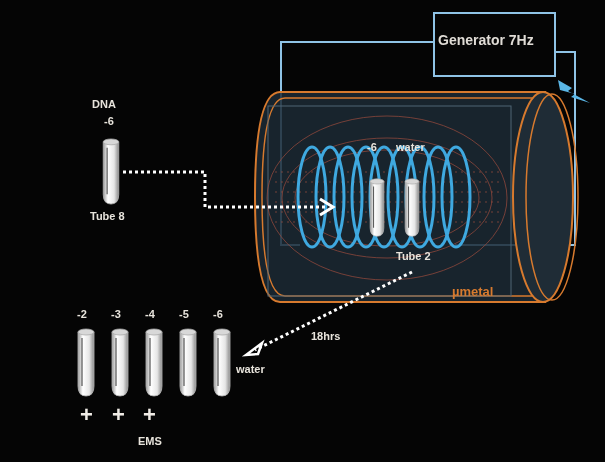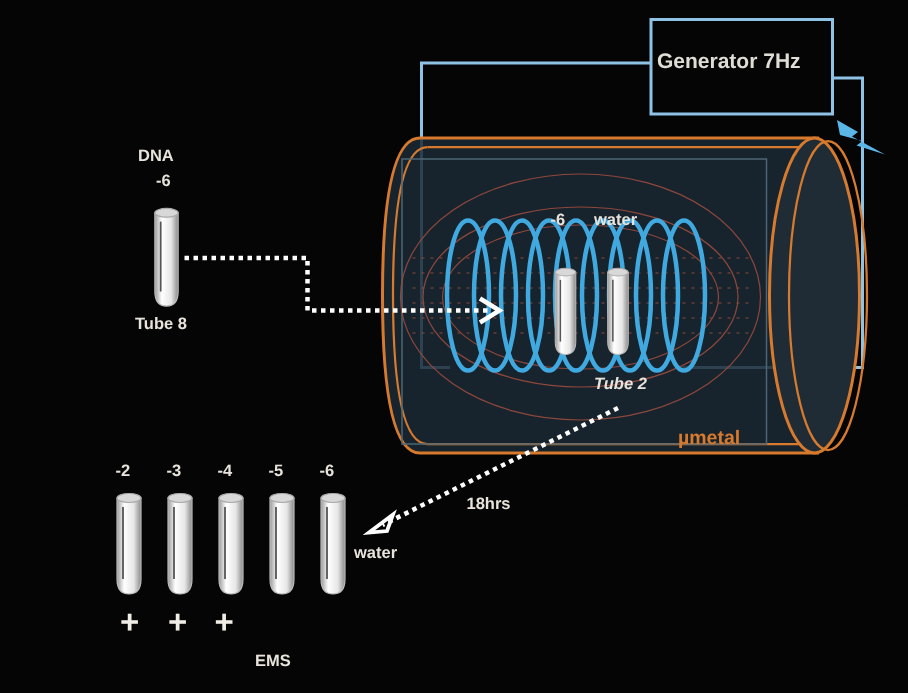--- a/index.html
+++ b/index.html
@@ -83,29 +83,29 @@
 </svg>
 
 <div class="lbl gen">Generator 7Hz</div>
 
 <div class="lbl" style="left:92px;top:98px;">DNA</div>
 <div class="lbl" style="left:104px;top:115px;">-6</div>
 <div class="lbl" style="left:90px;top:210px;">Tube 8</div>
 
 <div class="lbl" style="left:367px;top:141px;">-6</div>
 <div class="lbl" style="left:396px;top:141px;">water</div>
-<div class="lbl" style="left:396px;top:250px;font-style:italic;">Tube 2</div>
+<div class="lbl" style="left:396px;top:250px;">Tube 2</div>
 <div class="metal" style="left:452px;top:284px;text-align:center;">µmetal</div>
 
 <div class="lbl" style="left:311px;top:330px;">18hrs</div>
 <div class="lbl" style="left:236px;top:363px;">water</div>
 
 <div class="lbl" style="left:77px;top:308px;">-2</div>
 <div class="lbl" style="left:111px;top:308px;">-3</div>
 <div class="lbl" style="left:145px;top:308px;">-4</div>
 <div class="lbl" style="left:179px;top:308px;">-5</div>
 <div class="lbl" style="left:213px;top:308px;">-6</div>
 
 <div class="plus" style="left:80px;top:402px;">+</div>
 <div class="plus" style="left:112px;top:402px;">+</div>
 <div class="plus" style="left:143px;top:402px;">+</div>
 
-<div class="lbl" style="left:138px;top:435px;margin-left:32px;">EMS</div>
+<div class="lbl" style="left:138px;top:435px;">EMS</div>
 
 </body></html>

